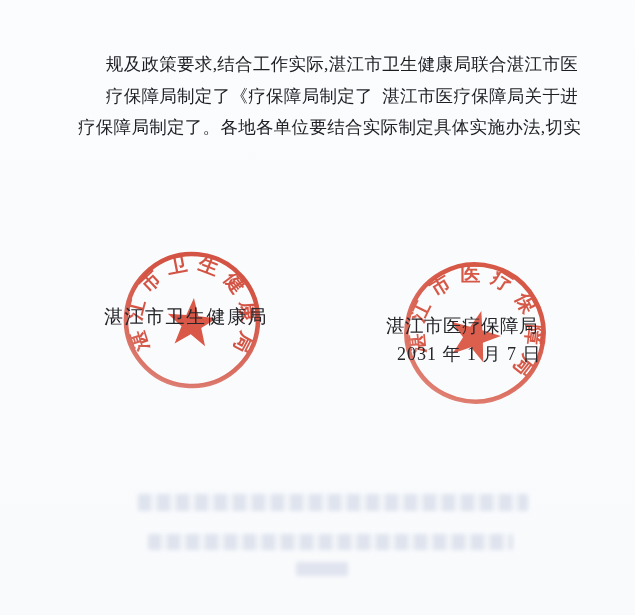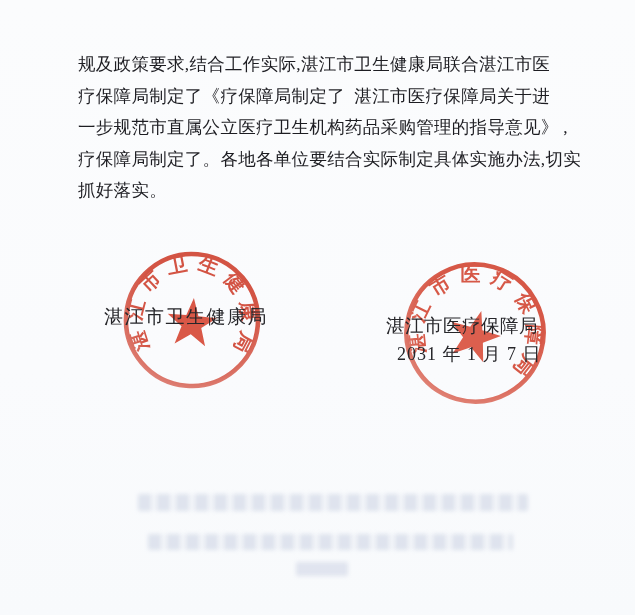--- a/index.html
+++ b/index.html
@@ -11,20 +11,21 @@
   .page {
     position:relative; width:635px; height:615px;
     background:linear-gradient(180deg,#fbfcfd 0%, #fafbfd 60%, #f8fafc 100%);
     overflow:hidden;
   }
   
   .body-text {
     position:absolute; left:78px; top:49px; width:500px;
     font-size:17.5px; line-height:31.5px; color:#1d1d22;
     letter-spacing:0.3px;
+    text-align:right;
   }
   .tline { white-space:pre; }
   
   .seal { position:absolute; opacity:0.88; }
   .seal svg { display:block;
     -webkit-mask-image: radial-gradient(circle at 52% 42%, #000 55%, rgba(0,0,0,.55) 85%, rgba(0,0,0,.8) 100%);
     mask-image: radial-gradient(circle at 52% 42%, #000 55%, rgba(0,0,0,.55) 85%, rgba(0,0,0,.8) 100%);
   }
   .seal-left  { left:121px; top:249px; width:142px; height:142px; transform:rotate(5deg); }
   .seal-right { left:401px; top:259px; width:148px; height:148px; transform:rotate(16deg); }
@@ -51,23 +52,21 @@
     background:rgba(168,180,208,.30); }
 </style>
 </head>
 <body>
 
 <div class="page">
 
   <div class="body-text">
     <div class="tline">规及政策要求,结合工作实际,湛江市卫生健康局联合湛江市医</div>
     <div class="tline">疗保障局制定了《疗保障局制定了  湛江市医疗保障局关于进</div>
-    <div class="tline">一步规范市直属公立医疗卫生机构药品采购管理的指导意见》 ,</div>
     <div class="tline">疗保障局制定了。各地各单位要结合实际制定具体实施办法,切实</div>
-    <div class="tline">抓好落实。</div>
   </div>
 
   <div class="seal seal-left">
     <svg width="142" height="142" viewBox="0 0 142 142">
       <circle cx="71" cy="71" r="66" fill="none" stroke="#ce3d2b" stroke-width="4.6"></circle>
       <path id="arcL" d="M 31.6 101.8 A 50 50 0 1 1 110.4 101.8" fill="none"></path>
       <text class="seal-arc-text" font-size="20" letter-spacing="8" fill="#ce3d2b">
         <textPath href="#arcL" startOffset="50%" text-anchor="middle">湛江市卫生健康局</textPath>
       </text>
       <polygon fill="#d5422f" points="71,49 77.1,66.6 95.7,67 80.9,78.2 86.3,96 71,85.4 55.7,96 61.1,78.2 46.3,67 64.9,66.6"></polygon>

